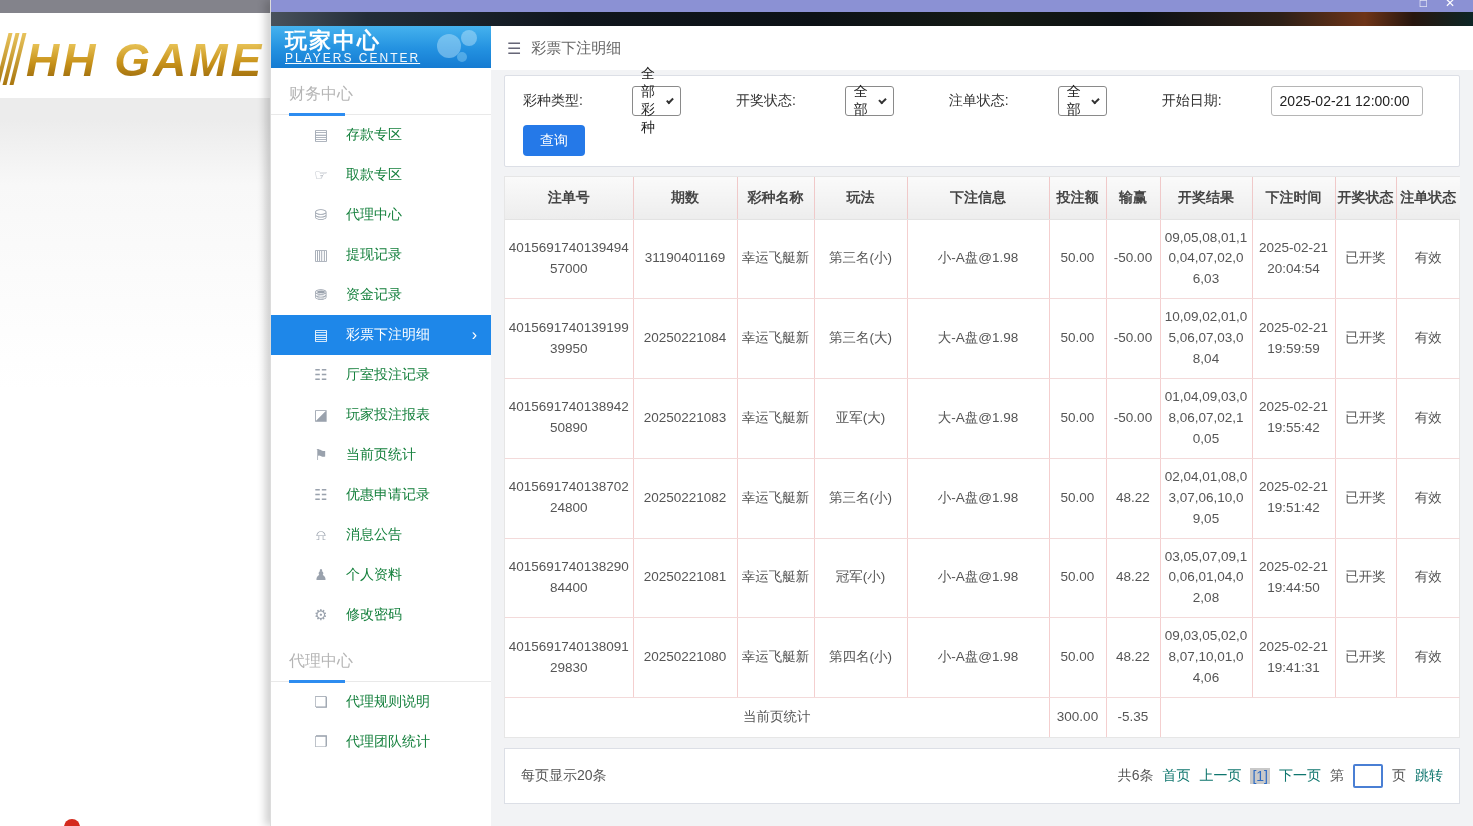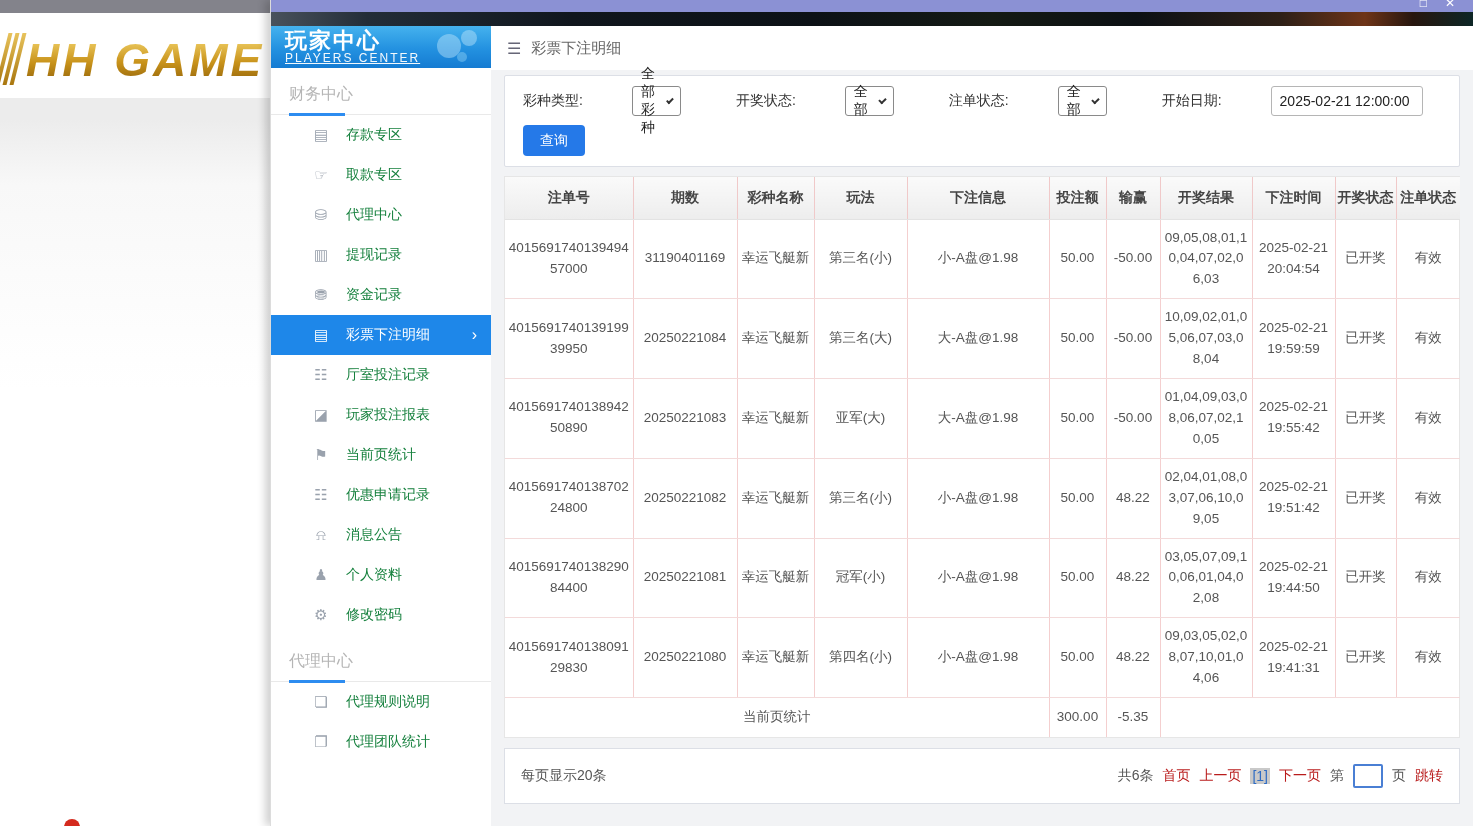--- a/index.html
+++ b/index.html
@@ -84,21 +84,21 @@
     border-right:1px solid #f4cfcf; border-bottom:1px solid #f3dada; word-break:break-all; }
   table.bets td:last-child { border-right:none; }
   table.bets tr.sum td { padding:9px 3px; border-right:1px solid #f4cfcf; }
   table.bets tr.sum td.nob { border-right:none; }
   table.bets tr:last-child td { border-bottom:none; }
 
   .pager-card { margin-top:10px; background:#fff; border:1px solid #dcdfe6; height:56px;
     display:flex; align-items:center; justify-content:space-between; padding:0 16px; }
   .pager-left { font-size:14px; color:#555; }
   .pager-right { display:flex; align-items:center; gap:9px; font-size:14px; color:#555; }
-  .pg-link { color:#b91c1c; cursor:pointer; }
+  .pg-link { color:#0f766e; cursor:pointer; }
   .pg-current { color:#2d6bc4; background:#c9c9c9; padding:0 2px; }
   .pg-input { width:30px; height:24px; border:2px solid #4a7fd4; border-radius:2px; font-size:13px; text-align:center; }
 </style>
 </head>
 <body>
 
 <div class="bg-left">
   <div class="bg-topbar"></div>
   <div class="bg-logoband">
     <div class="logo">

